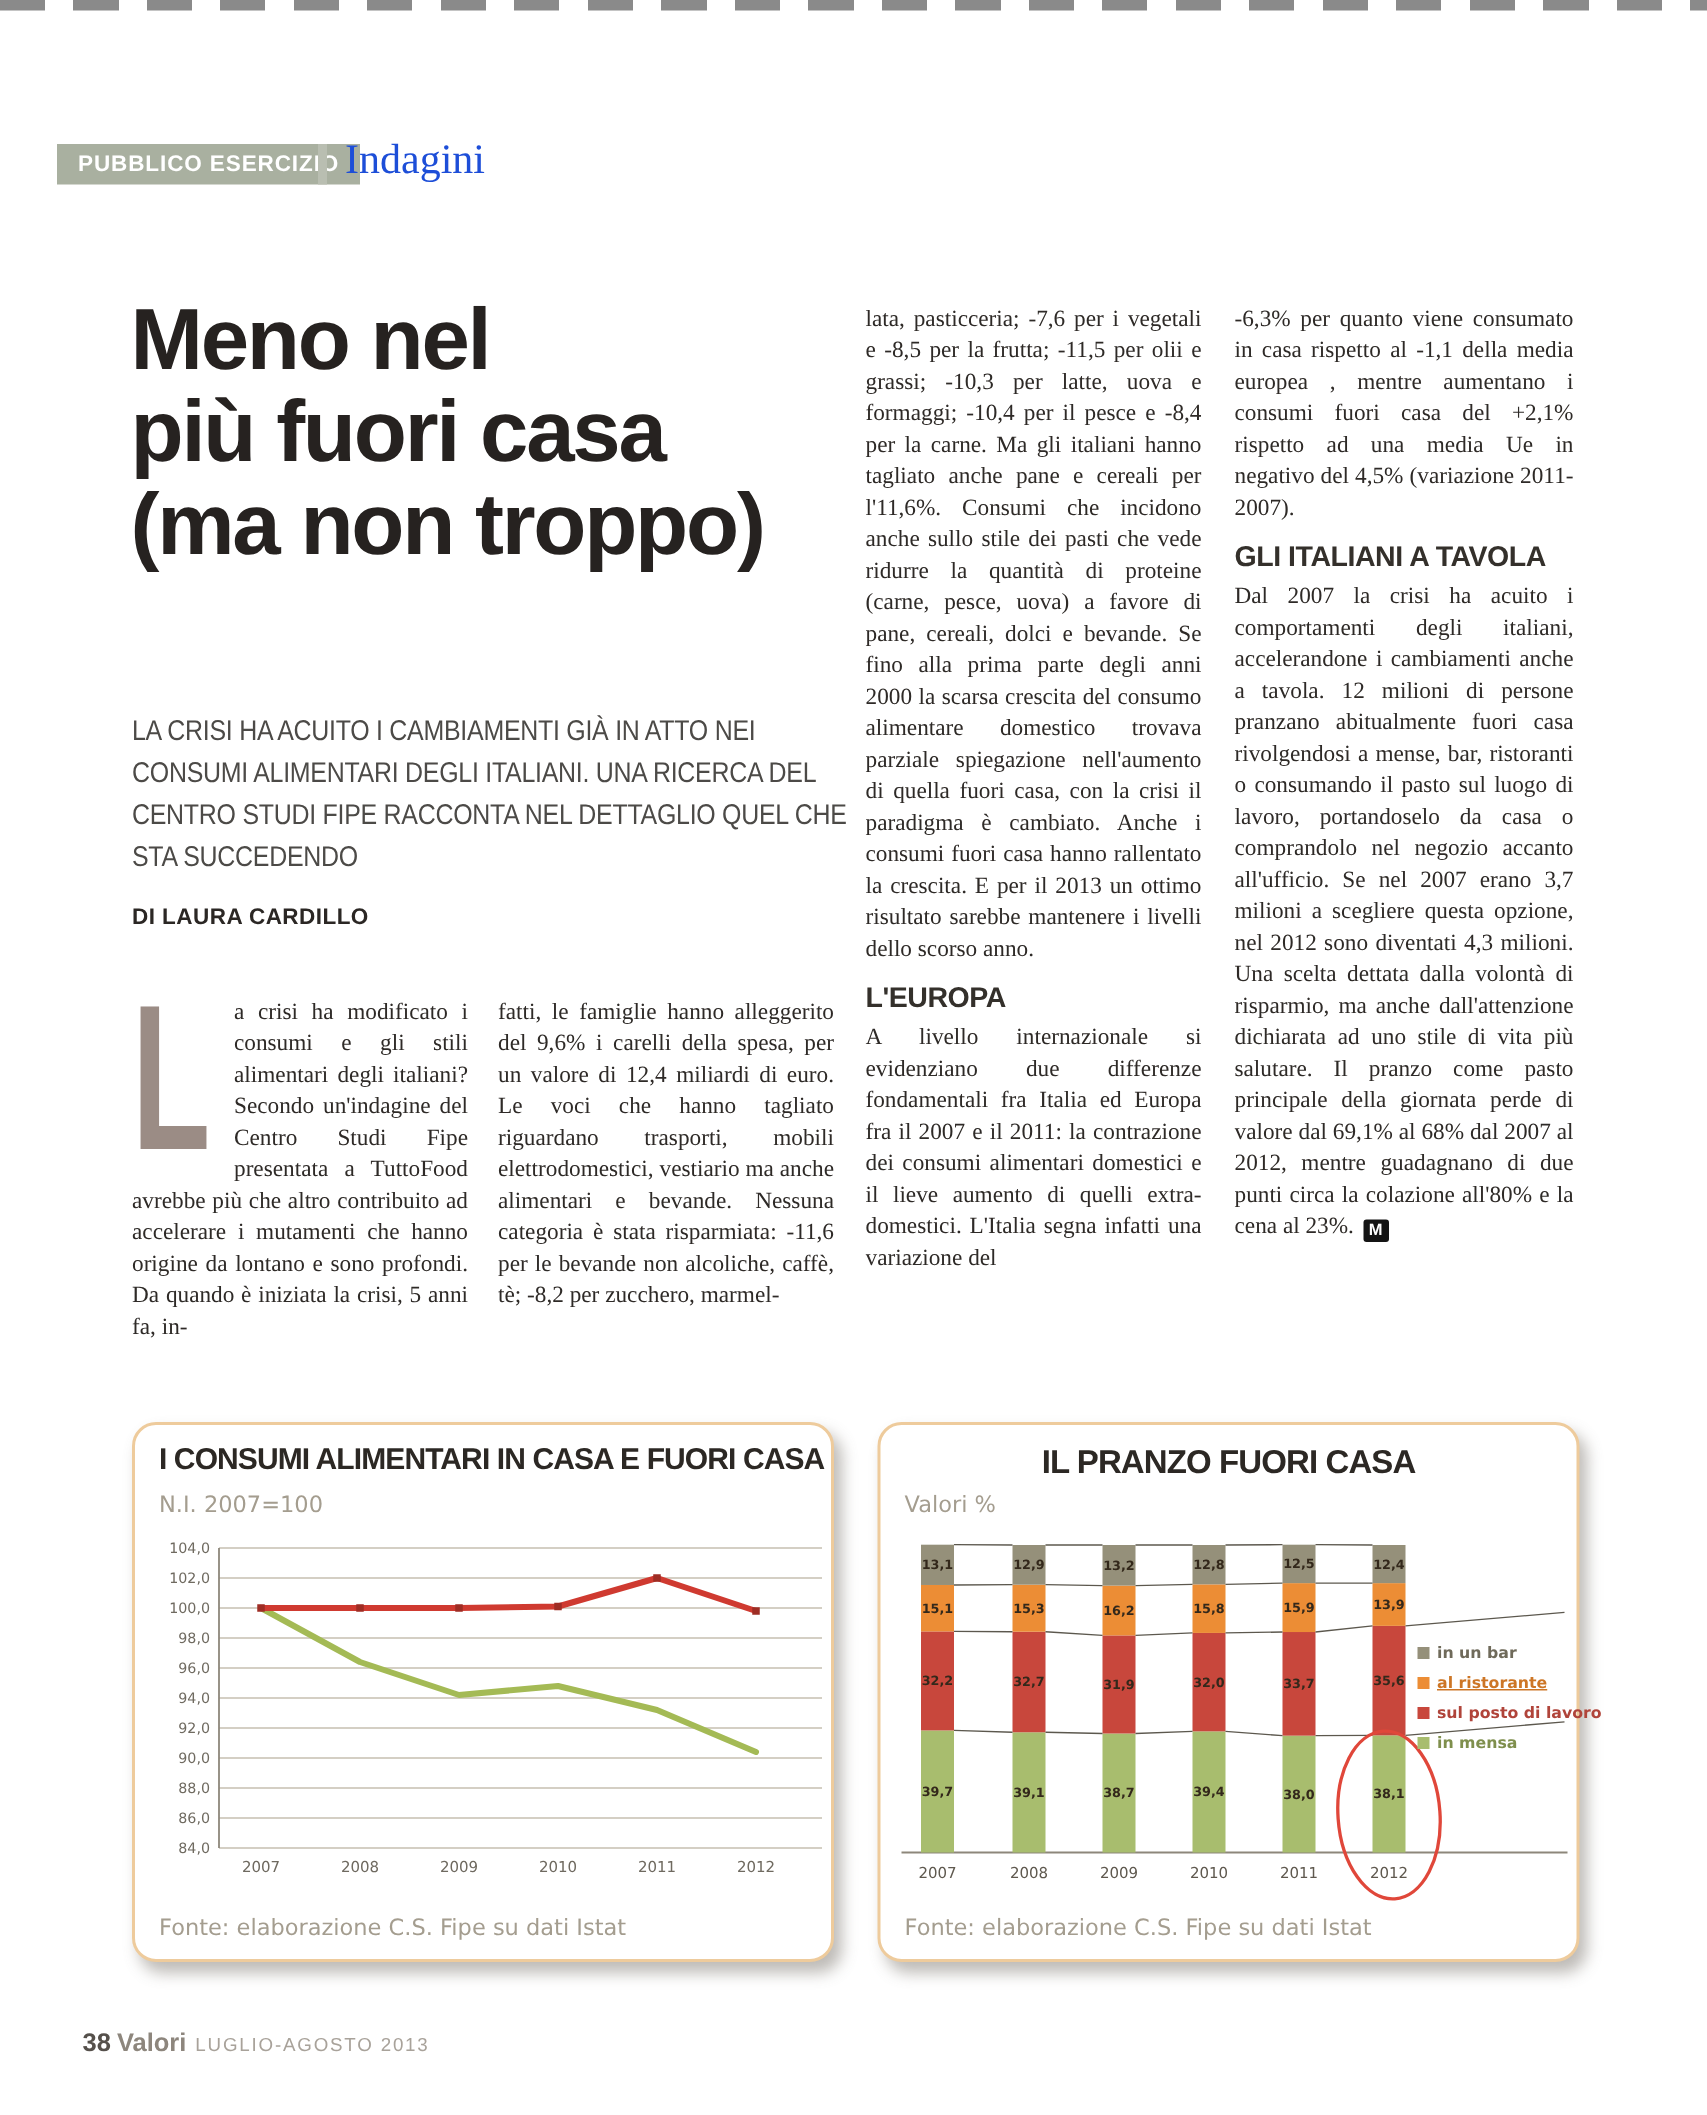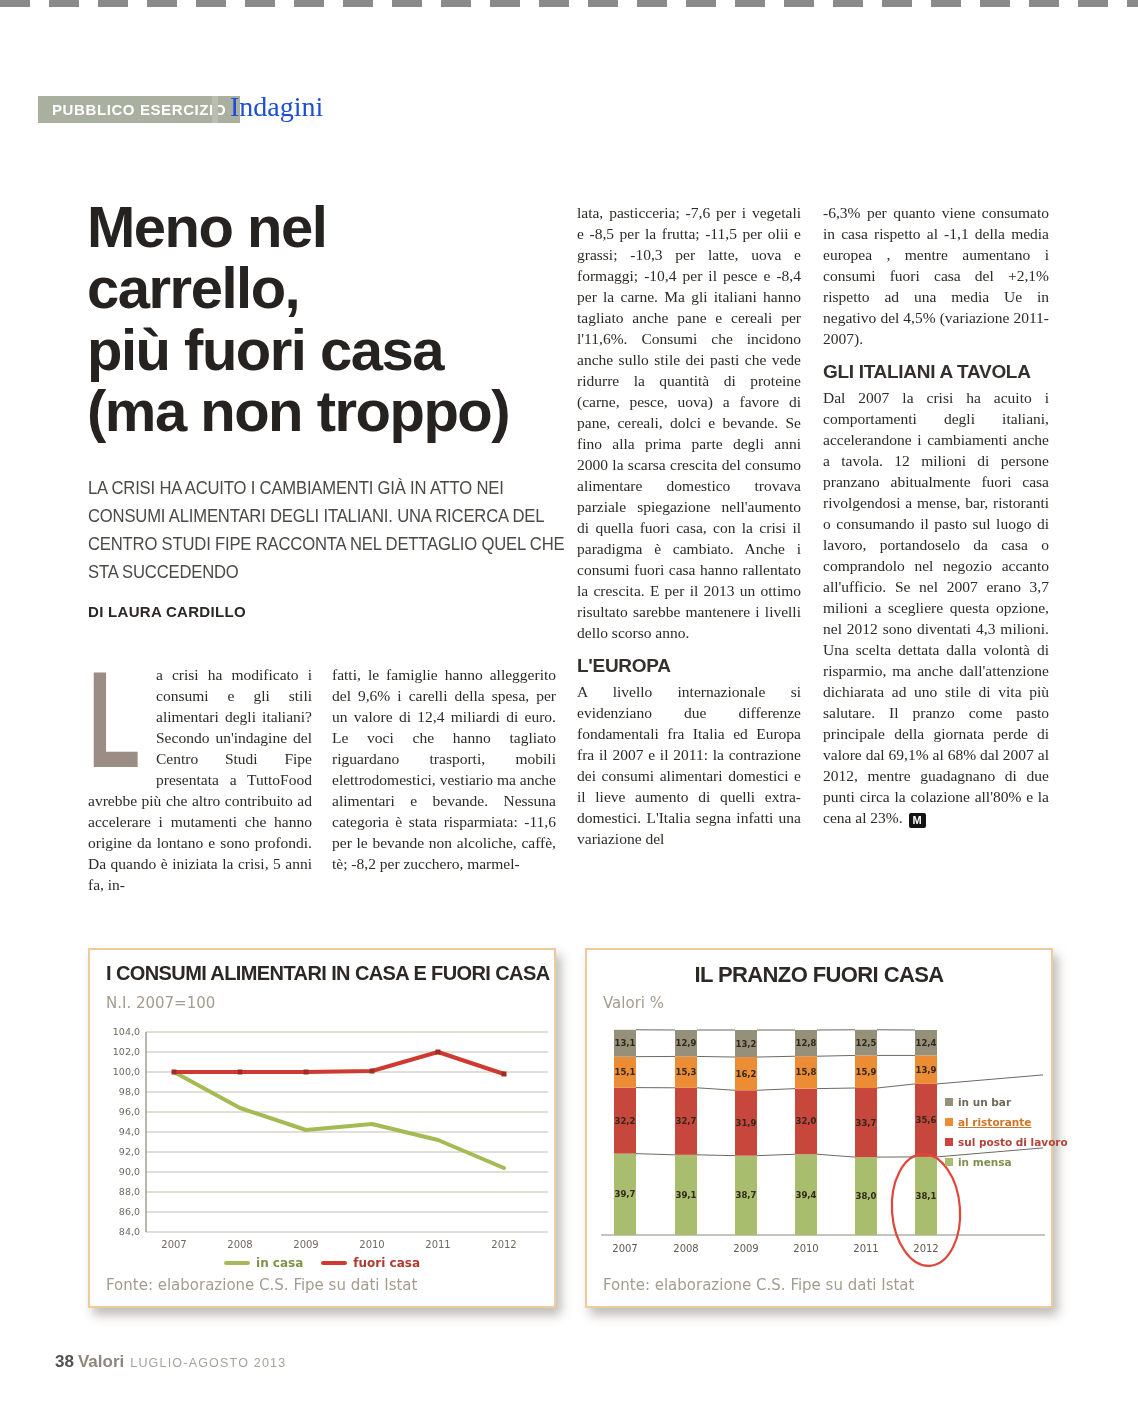--- a/index.html
+++ b/index.html
@@ -39,21 +39,21 @@
     letter-spacing:-.3px;color:#34302b;margin:12px 0 5px 0;text-align:left;}
   .dropcap{float:left;width:58px;height:104px;margin:3px 10px 0 0;}
   .dropcap span{display:block;font-family:"Liberation Sans",sans-serif;font-weight:700;
     font-size:138px;line-height:.76;color:#9b8c85;transform:scaleX(.62);transform-origin:0 0;}
   .endmark{display:inline-block;width:17px;height:15px;background:#141414;color:#fff;
     font-family:"Liberation Sans",sans-serif;font-weight:700;font-size:11px;line-height:15px;
     text-align:center;margin-left:6px;border-radius:2px;vertical-align:-1px;}
 
   
   .panel{position:absolute;top:948px;width:468px;height:360px;box-sizing:border-box;
-    background:#fff;border:2px solid #eecb9c;border-radius:0;
+    background:#fff;border:2px solid #eecb9c;border-radius:16px;
     box-shadow:5px 7px 10px rgba(110,105,95,.45);}
   .panel1{left:88px;}
   .panel2{left:585px;}
   .panel-title{position:absolute;font-family:"Liberation Sans",sans-serif;font-weight:700;
     color:#2c2824;letter-spacing:-.6px;}
   .panel1 .panel-title{left:16px;top:12px;font-size:20px;}
   .panel2 .panel-title{left:0;right:0;top:12px;text-align:center;font-size:22px;}
   .panel-sub{position:absolute;left:16px;top:44px;font-family:"DejaVu Sans",sans-serif;
     font-size:15px;color:#a49d8f;}
   .panel-src{position:absolute;left:16px;bottom:12px;font-family:"DejaVu Sans",sans-serif;
@@ -81,21 +81,20 @@
 
 <div class="page">
   <div class="top-dashes"></div>
 
   <div class="kicker">PUBBLICO ESERCIZIO</div>
   <div class="kicker-sep"></div>
   <div class="section-title">Indagini</div>
 
   <div class="headline">
     <div>Meno nel</div>
-    <div>carrello,</div>
     <div>più fuori casa</div>
     <div>(ma non troppo)</div>
   </div>
   <div class="standfirst">LA CRISI HA ACUITO I CAMBIAMENTI GIÀ IN ATTO NEI CONSUMI ALIMENTARI DEGLI ITALIANI. UNA RICERCA DEL CENTRO STUDI FIPE RACCONTA NEL DETTAGLIO QUEL CHE STA SUCCEDENDO</div>
   <div class="byline">DI LAURA CARDILLO</div>
 
   <div class="bodycol col1">
     <div class="dropcap">
         <span>L</span>
       </div>
@@ -150,27 +149,20 @@
         <text x="408" y="226" text-anchor="middle" font-size="10" fill="#6f6a60">2012</text>
         <polyline points="78,50 144,85.99999999999994 210,107.99999999999997 276,102.00000000000003 342,117.99999999999997 408,145.99999999999994" fill="none" stroke="#a4ba55" stroke-width="4" stroke-linejoin="round" stroke-linecap="round"></polyline>
         <polyline points="78,50 144,50 210,50 276,49.00000000000006 342,30 408,52.00000000000003" fill="none" stroke="#cf3a30" stroke-width="4" stroke-linejoin="round" stroke-linecap="round"></polyline>
         <rect x="75.5" y="47.5" width="5" height="5" fill="#9e2d24"></rect>
         <rect x="141.5" y="47.5" width="5" height="5" fill="#9e2d24"></rect>
         <rect x="207.5" y="47.5" width="5" height="5" fill="#9e2d24"></rect>
         <rect x="273.5" y="46.50000000000006" width="5" height="5" fill="#9e2d24"></rect>
         <rect x="339.5" y="27.5" width="5" height="5" fill="#9e2d24"></rect>
         <rect x="405.5" y="49.50000000000003" width="5" height="5" fill="#9e2d24"></rect>
       </svg>
-    <div class="legend1"><span class="item">
-          <span class="swatch" style="background: rgb(164, 186, 85);"></span>
-          <span style="color: rgb(126, 147, 74);">in casa</span>
-        </span><span class="item">
-          <span class="swatch" style="background: rgb(207, 58, 48);"></span>
-          <span style="color: rgb(176, 58, 48);">fuori casa</span>
-        </span></div>
     <div class="panel-src">Fonte: elaborazione C.S. Fipe su dati Istat</div>
   </div>
 
   <div class="panel panel2">
     <div class="panel-title">IL PRANZO FUORI CASA</div>
     <div class="panel-sub">Valori %</div>
     <svg class="plot-svg" width="456" height="252" viewBox="0 0 456 252">
         <line x1="8" y1="213" x2="452" y2="213" stroke="#8d877b" stroke-width="1.2"></line>
         <rect x="21" y="131.615" width="22" height="81.385" fill="#a8bd6e"></rect>
         <text x="32" y="175.3075" text-anchor="middle" font-size="8.5" font-weight="bold" fill="#33281b">39,7</text>

